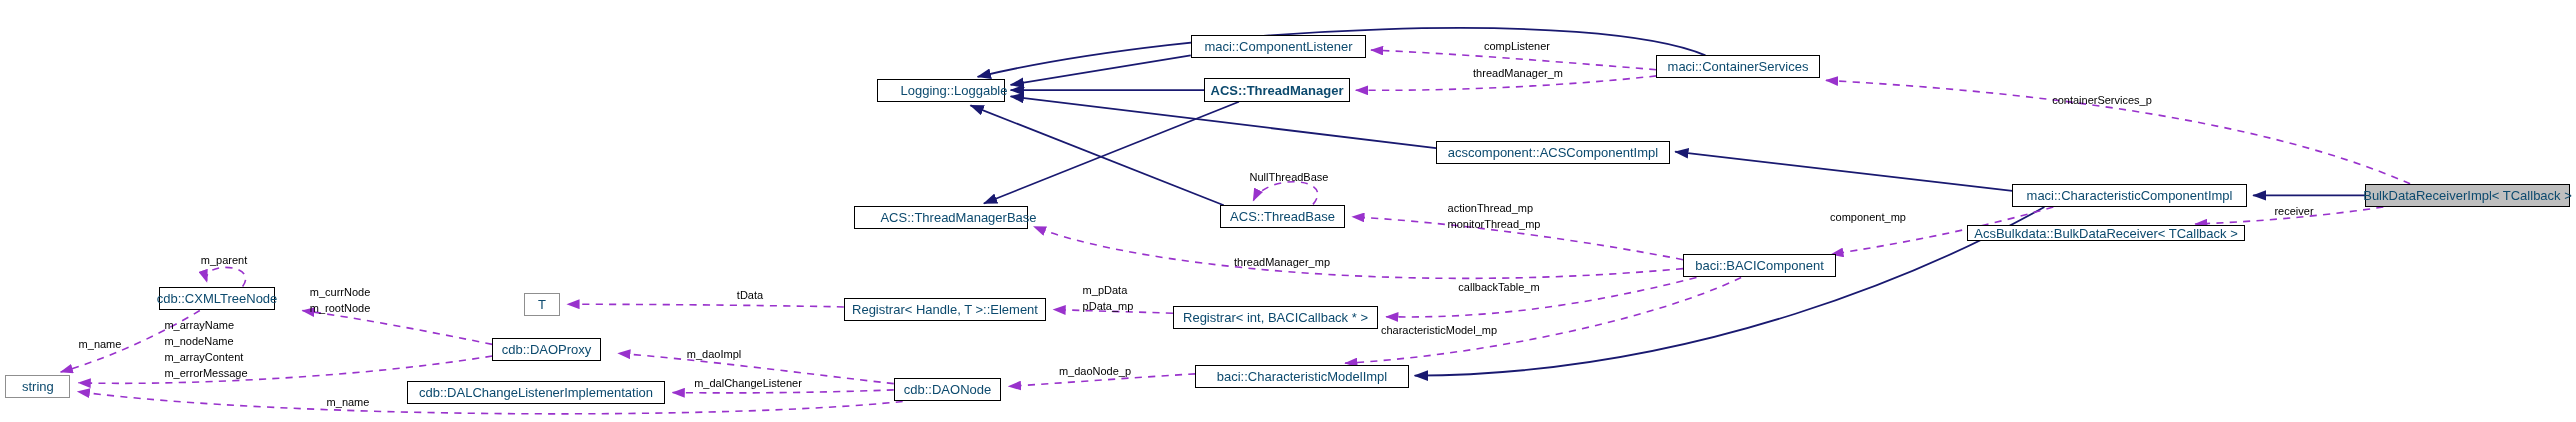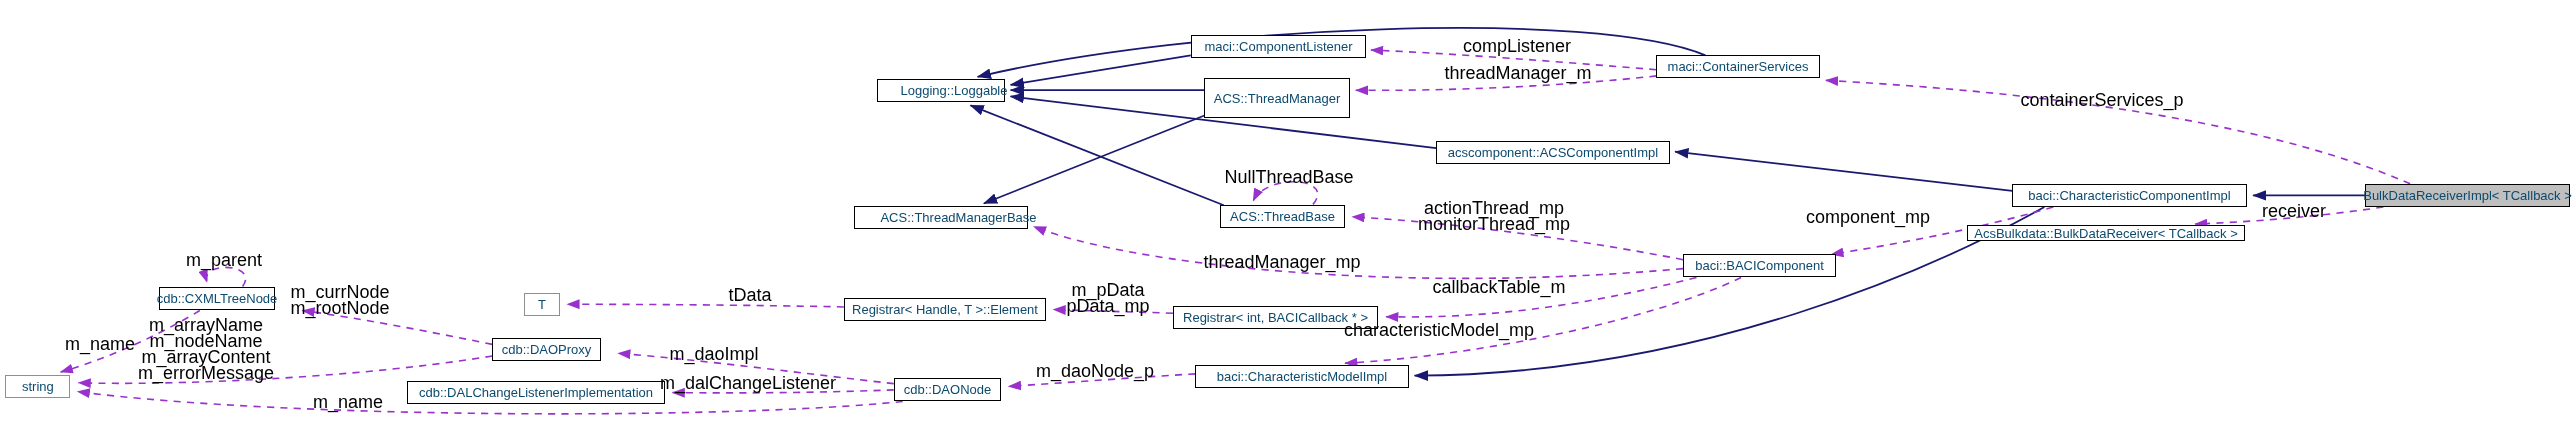--- a/index.html
+++ b/index.html
@@ -11,22 +11,22 @@
   .edge-inheritance{fill:none;stroke:#191970;stroke-width:2;}
   .edge-usage{fill:none;stroke:#9932CC;stroke-width:1.8;stroke-dasharray:8 7;}
   .node{
     position:absolute;box-sizing:border-box;border:1.8px solid #000000;background:#ffffff;
     display:flex;align-items:center;justify-content:center;white-space:nowrap;
     font-size:13px;color:#0c4a6e;line-height:1;
   }
   .node.kind-focus{background:#BFBFBF;}
   .node.kind-external{border-color:#8F8F8F;}
   .edge-label{
-    position:absolute;transform:translate(-50%,-50%);text-align:center;
-    font-size:18px;line-height:16px;color:#000000;white-space:nowrap;
+    position:absolute;transform:translate(-50%,-50%);text-align:left;
+    font-size:11px;line-height:16px;color:#000000;white-space:nowrap;
   }
 </style>
 </head>
 <body>
 
 <div id="stage">
   <svg id="edges-svg" viewBox="0 0 2888 474" xmlns="http://www.w3.org/2000/svg">
     <defs>
       <marker id="arr-inh" viewBox="0 0 16 12" refX="15" refY="6" markerWidth="16" markerHeight="12" markerUnits="userSpaceOnUse" orient="auto">
         <path d="M0,0 L16,6 L0,12 z" fill="#191970"></path>
@@ -63,24 +63,24 @@
         <path d="M552,399 C392,425 186,432 88,429" class="edge-usage" marker-end="url(#arr-use)"></path>
         <path d="M1002,430 C904,419 784,403 693,396" class="edge-usage" marker-end="url(#arr-use)"></path>
         <path d="M1002,437 C922,440 832,441 754,440" class="edge-usage" marker-end="url(#arr-use)"></path>
         <path d="M1012,450 C820,470 330,470 87,439" class="edge-usage" marker-end="url(#arr-use)"></path>
         <path d="M1340,419 C1272,423 1196,429 1131,433" class="edge-usage" marker-end="url(#arr-use)"></path>
       </g>
   </svg>
   <div id="node-layer">
       <div class="node kind-class" style="left: 877px; top: 79px; width: 128px; height: 23px; padding-left: 26px;">Logging::Loggable</div>
       <div class="node kind-class" style="left: 1191px; top: 35px; width: 175px; height: 23px;">maci::ComponentListener</div>
-      <div class="node kind-class" style="left: 1204px; top: 78px; width: 146px; height: 40px;">ACS::ThreadManager</div>
+      <div class="node kind-class" style="left: 1204px; top: 78px; width: 146px; height: 24px; font-weight: bold;">ACS::ThreadManager</div>
       <div class="node kind-class" style="left: 1656px; top: 55px; width: 164px; height: 23px;">maci::ContainerServices</div>
       <div class="node kind-class" style="left: 1436px; top: 141px; width: 234px; height: 23px;">acscomponent::ACSComponentImpl</div>
-      <div class="node kind-class" style="left: 2012px; top: 184px; width: 235px; height: 23px;">baci::CharacteristicComponentImpl</div>
+      <div class="node kind-class" style="left: 2012px; top: 184px; width: 235px; height: 23px;">maci::CharacteristicComponentImpl</div>
       <div class="node kind-focus" style="left: 2365px; top: 184px; width: 205px; height: 23px;">BulkDataReceiverImpl&lt; TCallback &gt;</div>
       <div class="node kind-class" style="left: 854px; top: 206px; width: 174px; height: 23px; padding-left: 35px;">ACS::ThreadManagerBase</div>
       <div class="node kind-class" style="left: 1220px; top: 205px; width: 125px; height: 23px;">ACS::ThreadBase</div>
       <div class="node kind-class" style="left: 1967px; top: 225px; width: 278px; height: 16px;">AcsBulkdata::BulkDataReceiver&lt; TCallback &gt;</div>
       <div class="node kind-class" style="left: 1683px; top: 254px; width: 153px; height: 23px;">baci::BACIComponent</div>
       <div class="node kind-class" style="left: 159px; top: 287px; width: 116px; height: 23px;">cdb::CXMLTreeNode</div>
       <div class="node kind-external" style="left: 524px; top: 293px; width: 36px; height: 23px;">T</div>
       <div class="node kind-class" style="left: 844px; top: 298px; width: 202px; height: 23px;">Registrar&lt; Handle, T &gt;::Element</div>
       <div class="node kind-class" style="left: 1173px; top: 306px; width: 205px; height: 23px;">Registrar&lt; int, BACICallback * &gt;</div>
       <div class="node kind-class" style="left: 492px; top: 338px; width: 109px; height: 23px;">cdb::DAOProxy</div>

